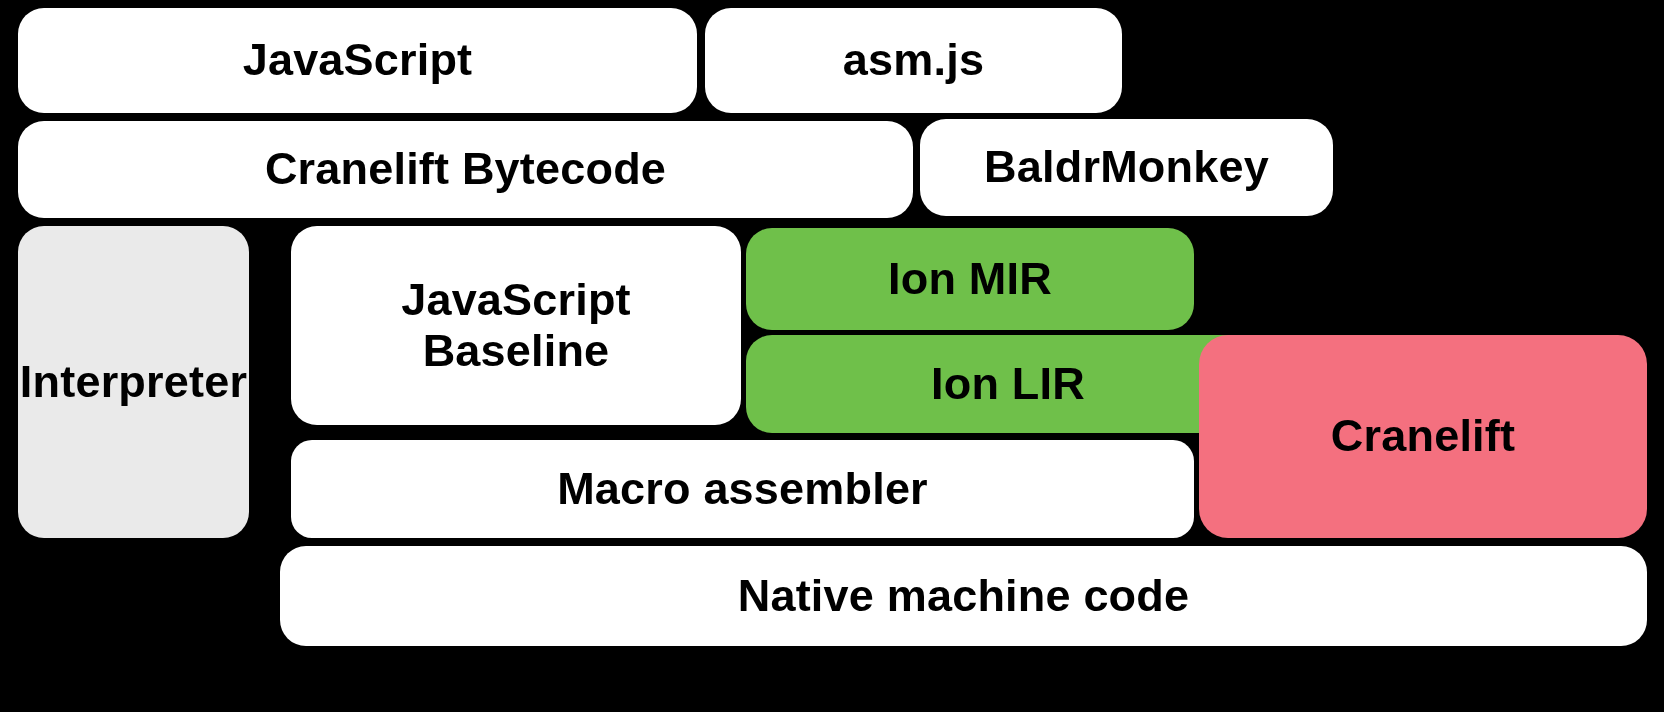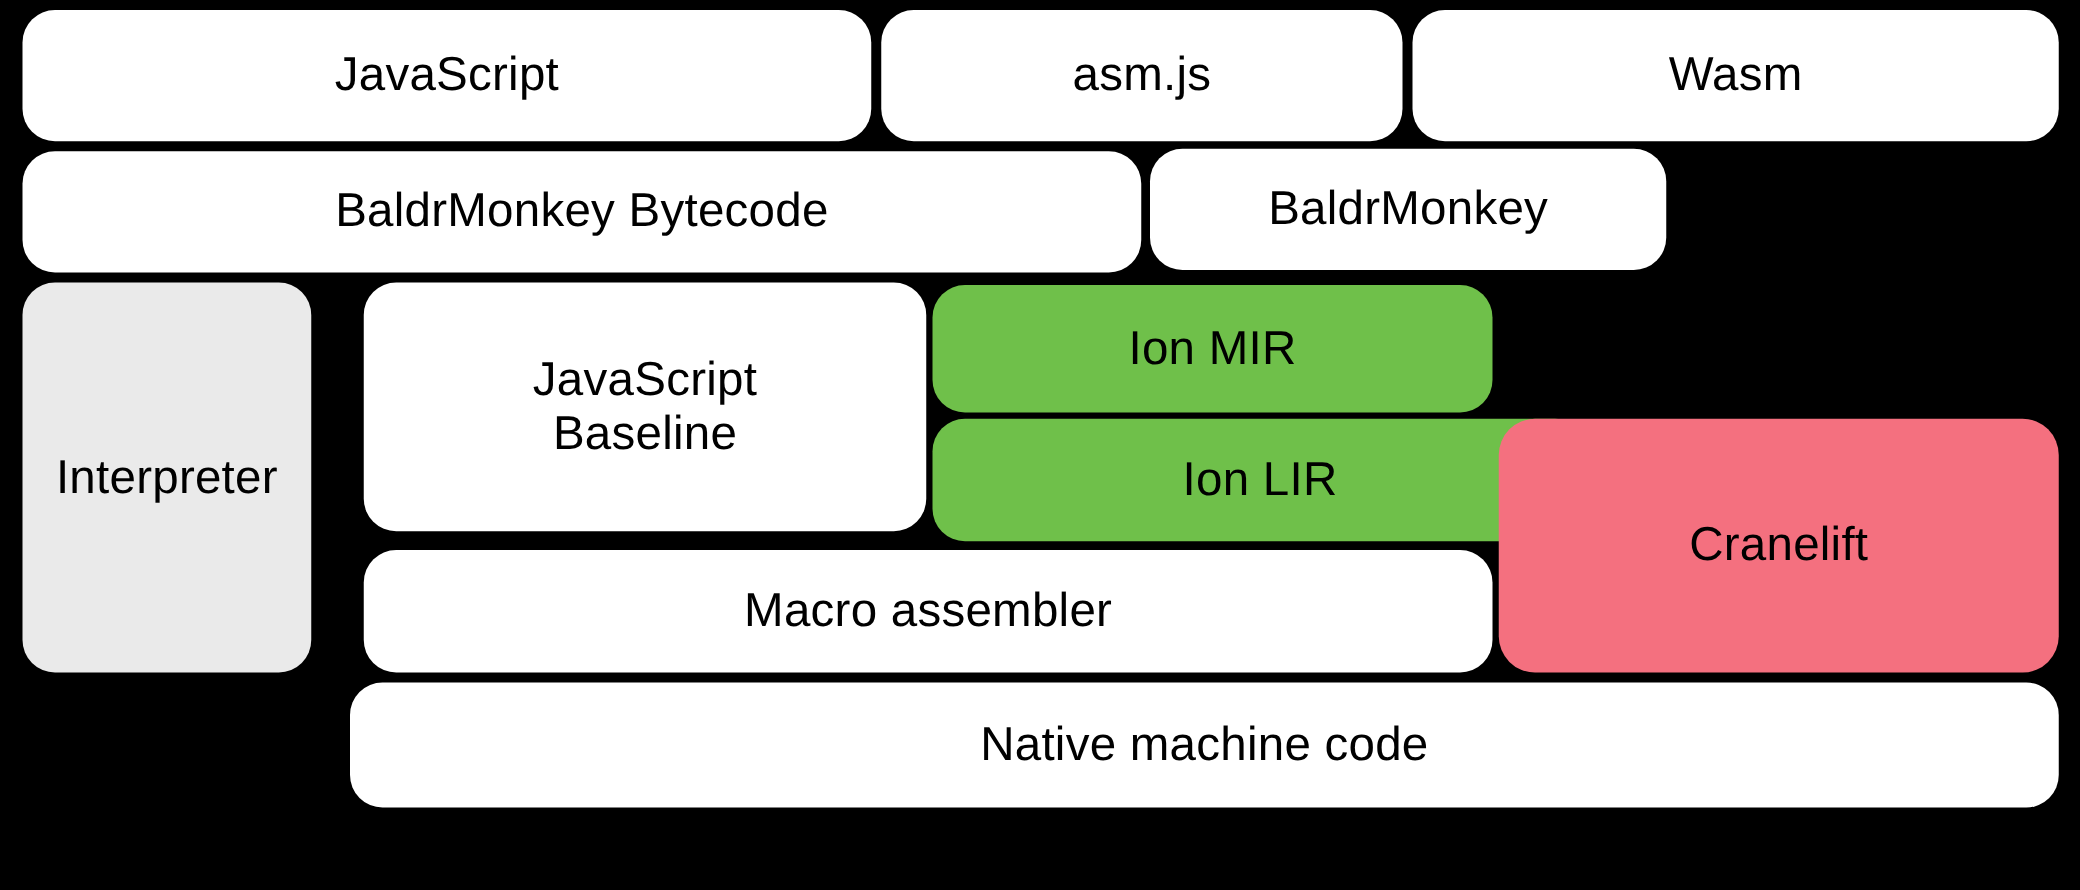--- a/index.html
+++ b/index.html
@@ -20,42 +20,41 @@
   }
   .node {
     position: absolute;
     box-sizing: border-box;
     display: flex;
     align-items: center;
     justify-content: center;
     text-align: center;
     border-radius: 26px;
     color: #000000;
-    font-size: 38px;
+    font-size: 45px;
     line-height: 1.12;
     letter-spacing: 0.2px;
-    font-weight: 400;
+    font-weight: 700;
     white-space: pre-line;
     -webkit-font-smoothing: antialiased;
   }
   .fill-white  { background: #ffffff; }
   .fill-gray   { background: #eaeaea; }
   .fill-green  { background: #6fc04a; }
   .fill-pink   { background: #f4707f; border-radius: 29px; }
 </style>
 </head>
 <body>
 
 <div id="diagram" style="width: 1664px; height: 712px; background: rgb(0, 0, 0);">
     <div class="node fill-white" style="left: 18px; top: 8px; width: 679px; height: 105px;">JavaScript</div>
     <div class="node fill-white" style="left: 705px; top: 8px; width: 417px; height: 105px;">asm.js</div>
-    <div class="node fill-white" style="left: 1130px; top: 8px; width: 517px; height: 105px;">Wasm</div>
-    <div class="node fill-white" style="left: 18px; top: 121px; width: 895px; height: 97px;">BaldrMonkey Bytecode</div>
+    <div class="node fill-white" style="left: 18px; top: 121px; width: 895px; height: 97px;">Cranelift Bytecode</div>
     <div class="node fill-white" style="left: 920px; top: 119px; width: 413px; height: 97px;">BaldrMonkey</div>
     <div class="node fill-gray" style="left: 18px; top: 226px; width: 231px; height: 312px;">Interpreter</div>
     <div class="node fill-white" style="left: 291px; top: 226px; width: 450px; height: 199px;">JavaScript
 Baseline</div>
     <div class="node fill-green" style="left: 746px; top: 228px; width: 448px; height: 102px;">Ion MIR</div>
     <div class="node fill-green" style="left: 746px; top: 335px; width: 524px; height: 98px;">Ion LIR</div>
-    <div class="node fill-white" style="left: 291px; top: 440px; width: 903px; height: 98px;">Macro assembler</div>
+    <div class="node fill-white" style="left: 291px; top: 440px; width: 903px; height: 98px; border-radius: 21px;">Macro assembler</div>
     <div class="node fill-pink" style="left: 1199px; top: 335px; width: 448px; height: 203px;">Cranelift</div>
     <div class="node fill-white" style="left: 280px; top: 546px; width: 1367px; height: 100px;">Native machine code</div>
   </div>
 
 </body></html>

